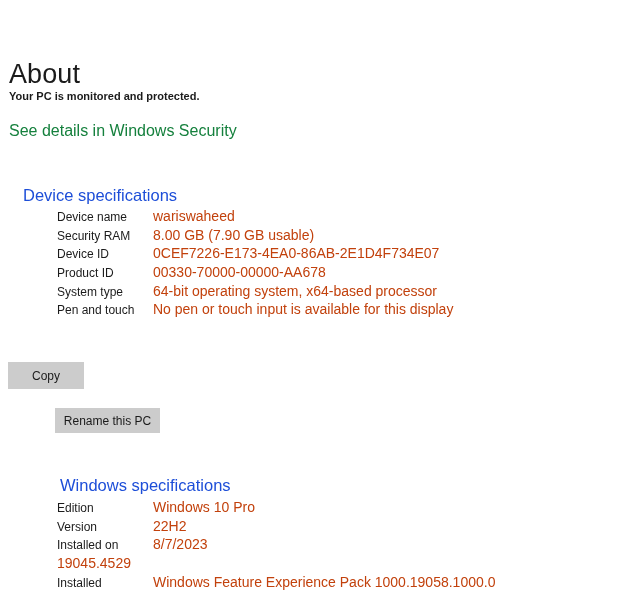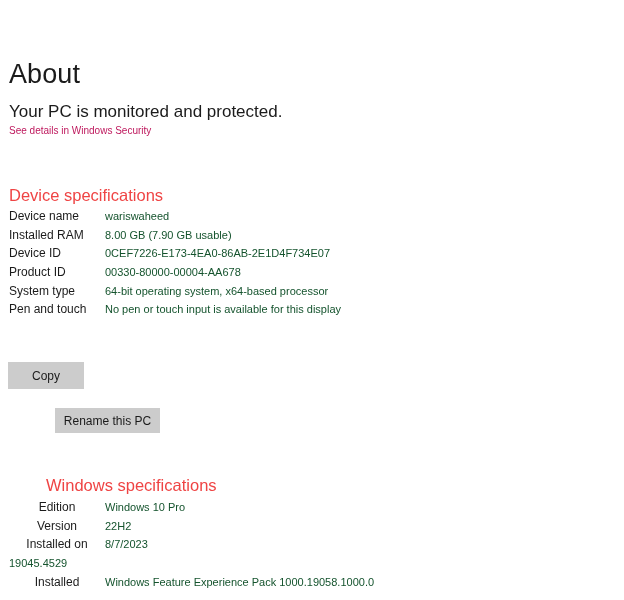--- a/index.html
+++ b/index.html
@@ -25,72 +25,73 @@
     top: 40px;
     font-size: 27px;
     font-weight: 300;
     color: #1b1b1b;
     letter-spacing: 0.1px;
     line-height: 32px;
   }
   .subtitle {
     position: absolute;
     left: 9px;
-    top: 101px;
-    font-size: 17px;
-    font-weight: 400;
+    top: 85px;
+    font-size: 11px;
+    font-weight: 700;
     color: #1b1b1b;
     line-height: 22px;
   }
   .sec-link {
     position: absolute;
     left: 9px;
     top: 123px;
-    font-size: 10px;
-    color: #be185d;
+    font-size: 16px;
+    color: #15803d;
     text-decoration: none;
     line-height: 16px;
     cursor: pointer;
   }
 
   .section-heading {
     position: absolute;
-    left: 9px;
+    left: 23px;
     font-size: 16.5px;
     font-weight: 400;
-    color: #ef4444;
+    color: #1d4ed8;
     line-height: 22px;
   }
   #heading-device { top: 170px; }
   #heading-windows { top: 460px; margin-left: 37px; }
 
   .spec-table {
     position: absolute;
     left: 9px;
     width: 600px;
   }
   #device-specs-table { top: 207px; }
-  #windows-specs-table { top: 498px; text-align: center; }
+  #windows-specs-table { top: 498px; }
 
   .spec-row {
     display: flex;
     align-items: baseline;
     height: 18.7px;
+    margin-left: 48px;
   }
   .spec-label {
     width: 96px;
     flex: 0 0 96px;
     font-size: 12px;
     color: #1b1b1b;
     line-height: 18.7px;
     white-space: nowrap;
   }
   .spec-value {
-    font-size: 11px;
-    color: #14532d;
+    font-size: 14px;
+    color: #c2410c;
     line-height: 18.7px;
     white-space: pre;
   }
 
   .btn {
     position: absolute;
     background: #cccccc;
     border: 1px solid #cccccc;
     color: #1b1b1b;
     font-family: "Liberation Sans", sans-serif;
@@ -126,30 +127,30 @@
   <a class="sec-link" href="#">See details in Windows Security</a>
 
   <h2 class="section-heading" id="heading-device">Device specifications</h2>
 
   <div class="spec-table" id="device-specs-table">
     <div class="spec-row">
       <div class="spec-label">Device name</div>
       <div class="spec-value">wariswaheed</div>
     </div>
     <div class="spec-row">
-      <div class="spec-label">Installed RAM</div>
+      <div class="spec-label">Security RAM</div>
       <div class="spec-value">8.00 GB (7.90 GB usable)</div>
     </div>
     <div class="spec-row">
       <div class="spec-label">Device ID</div>
       <div class="spec-value">0CEF7226-E173-4EA0-86AB-2E1D4F734E07</div>
     </div>
     <div class="spec-row">
       <div class="spec-label">Product ID</div>
-      <div class="spec-value">00330-80000-00004-AA678</div>
+      <div class="spec-value">00330-70000-00000-AA678</div>
     </div>
     <div class="spec-row">
       <div class="spec-label">System type</div>
       <div class="spec-value">64-bit operating system, x64-based processor</div>
     </div>
     <div class="spec-row">
       <div class="spec-label">Pen and touch</div>
       <div class="spec-value">No pen or touch input is available for this display</div>
     </div>
   </div>

